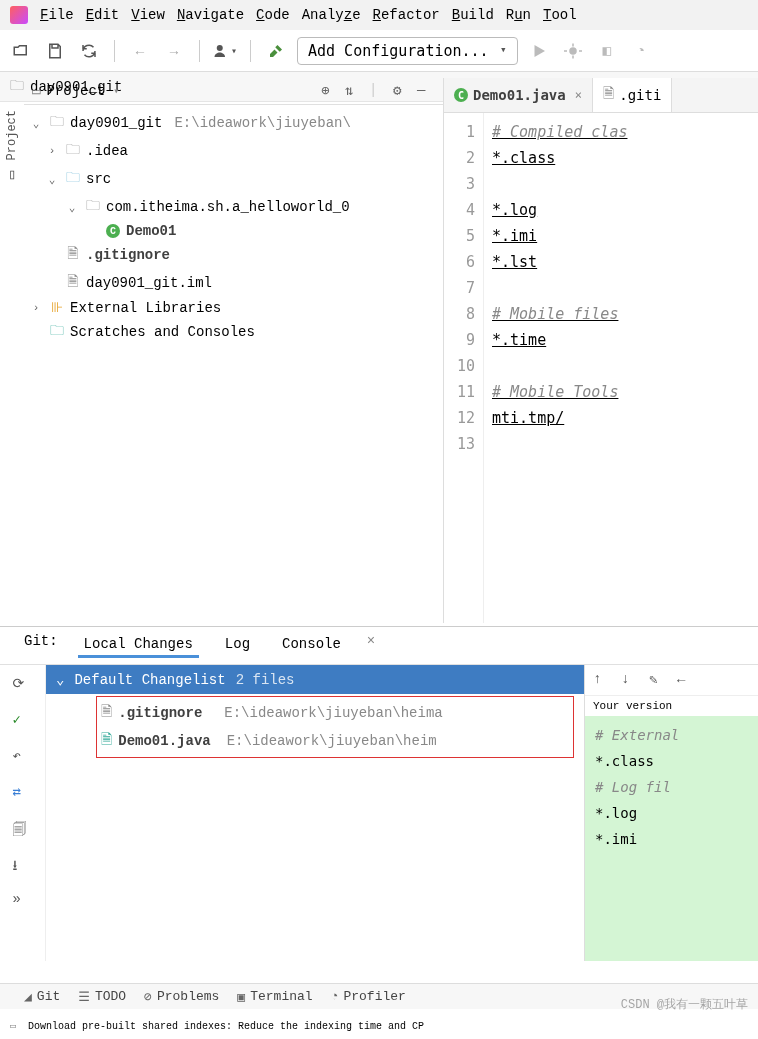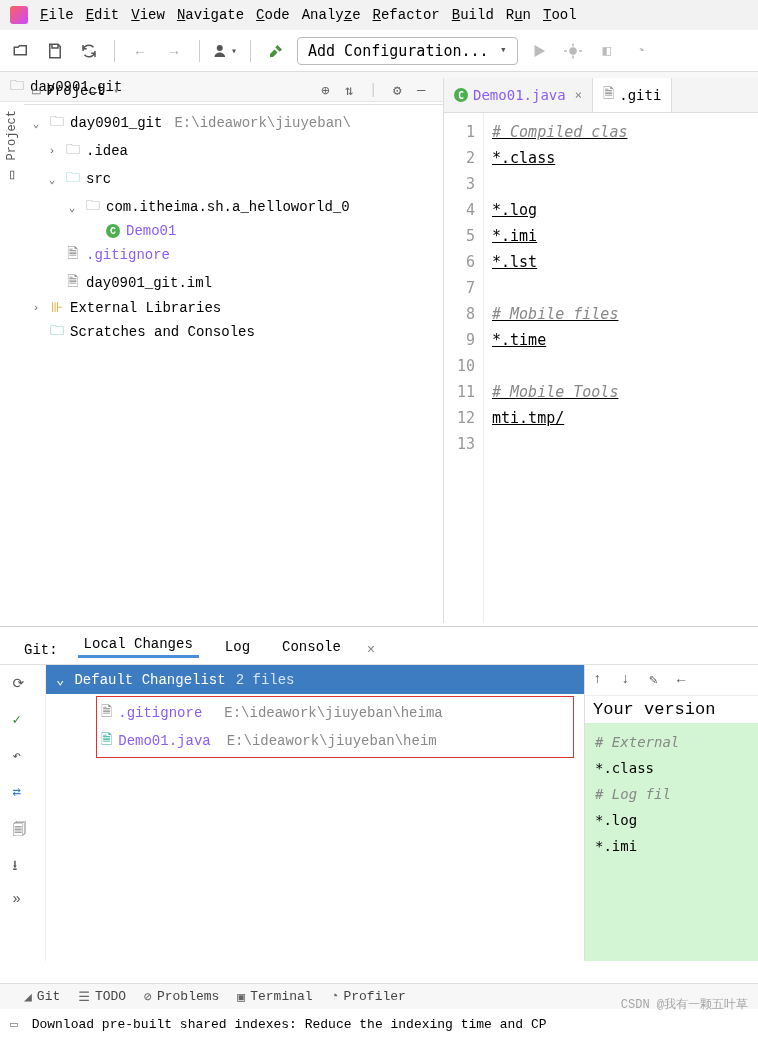--- a/index.html
+++ b/index.html
@@ -29,55 +29,55 @@
 .tree { padding: 4px 0; overflow: hidden; }
 .tree-row { display: flex; align-items: center; gap: 4px; padding: 2px 4px; white-space: nowrap; }
 .tree-row .chev { width: 16px; text-align: center; color: #666; font-size: 11px; }
 .tree-row.indent1 { padding-left: 20px; }
 .tree-row.indent2 { padding-left: 40px; }
 .tree-row.indent3 { padding-left: 60px; }
 .node-icon { width: 18px; display: inline-flex; justify-content: center; }
 .folder { color: #888; }
 .folder-blue { color: #6fb7d6; }
 .java-c { background:#4caf50; color:#fff; border-radius:50%; width:14px; height:14px; font-size:10px; display:inline-flex; align-items:center; justify-content:center; font-weight:bold; }
-.green-text { color: #8b5cf6; font-weight: 400; }
+.green-text { color: #404040; font-weight: 700; }
 .gray-text { color: #888; }
 .bold { font-weight: normal; }
 .editor-pane { flex: 1; display: flex; flex-direction: column; overflow: hidden; }
 .tabs { display: flex; border-bottom: 1px solid #ddd; background: #f4f4f4; }
 .tab { display: flex; align-items: center; gap: 5px; padding: 5px 10px; border-right: 1px solid #ddd; font-family: monospace; }
 .tab.active { background: #fff; }
 .tab .close { color: #888; font-size: 12px; margin-left: 4px; }
 .editor-body { display: flex; flex: 1; overflow: hidden; font-family: monospace; font-size: 15px; }
 .gutter { width: 40px; text-align: right; padding: 6px 8px 6px 0; color: #999; background: #fff; border-right: 1px solid #eee; }
 .gutter div { height: 26px; line-height: 26px; }
 .code { padding: 6px 8px; flex: 1; text-decoration: underline; }
 .code div { height: 26px; line-height: 26px; white-space: pre; }
 .code .comment { color: #888; font-style: italic; }
 .git-panel { position: absolute; left: 0; right: 0; top: 626px; height: 335px; border-top: 1px solid #ccc; background: #fff; display: flex; flex-direction: column; }
-.git-tabs { display: flex; gap: 20px; padding: 6px 24px; border-bottom: 1px solid #e0e0e0; align-items: flex-end; }
+.git-tabs { display: flex; gap: 20px; padding: 6px 24px; border-bottom: 1px solid #e0e0e0; align-items: flex-start; }
 .git-tabs .gt { padding: 3px 6px; cursor: pointer; }
 .git-tabs .gt.active { border-bottom: 3px solid #4a90d9; }
 .git-body { display: flex; flex: 1; overflow: hidden; }
 .git-toolbar { width: 46px; border-right: 1px solid #eee; display: flex; flex-direction: column; align-items: center; padding: 10px 0; gap: 16px; }
 .git-toolbar .gicon { width: 20px; height: 20px; color: #555; }
 .changelist { flex: 1; overflow: hidden; }
 .cl-header { background: #3e7cc2; color: #fff; padding: 6px 10px; display: flex; align-items: center; gap: 10px; }
 .cl-files { border: 1px solid #d33; margin: 2px 10px 0 50px; padding: 2px 4px; }
 .cl-file { display: flex; align-items: center; gap: 6px; padding: 2px 0; white-space: nowrap; }
 .diff-pane { width: 174px; border-left: 1px solid #ddd; display: flex; flex-direction: column; overflow: hidden; }
 .diff-toolbar { display: flex; gap: 10px; padding: 6px 8px; border-bottom: 1px solid #eee; align-items: center; }
 .diff-toolbar .dicon { width: 18px; height: 18px; color: #555; }
-.diff-label { padding: 4px 8px; font-size: 17px; }
+.diff-label { padding: 4px 8px; font-size: 11px; }
 .diff-code { background: #d4f5d4; padding: 6px 10px; font-family: monospace; font-size: 14px; line-height: 26px; flex: 1; overflow: hidden; }
 .diff-code .comment { color: #888; font-style: italic; }
 .bottom-bar { position: absolute; bottom: 30px; left: 0; right: 0; height: 26px; border-top: 1px solid #ddd; display: flex; align-items: center; gap: 18px; padding: 0 24px; font-size: 13px; background: #f7f7f7; }
 .bottom-bar .bitem { display: flex; align-items: center; gap: 5px; color: #444; }
 .bottom-bar .bitem .bicon { color: #666; }
-.status-bar { position: absolute; bottom: 4px; left: 0; right: 0; padding: 3px 10px; font-size: 13px; white-space: nowrap; overflow: hidden; }
+.status-bar { position: absolute; bottom: 4px; left: 0; right: 0; padding: 3px 10px; font-size: 10px; white-space: nowrap; overflow: hidden; }
 .watermark { position: absolute; bottom: 26px; right: 10px; font-size: 12px; color: rgba(0,0,0,0.35); pointer-events: none; }
 </style>
 </head>
 <body>
 
 <div class="menubar">
   <div class="logo"></div>
   <span><u>F</u>ile</span>
   <span><u>E</u>dit</span>
   <span><u>V</u>iew</span>

